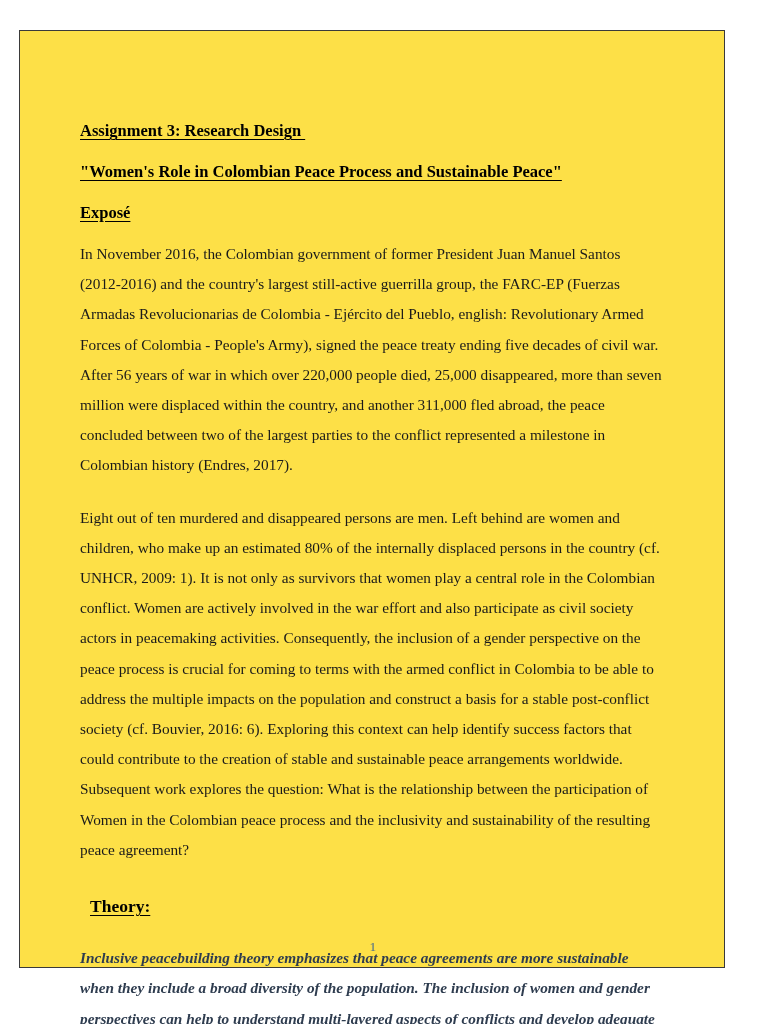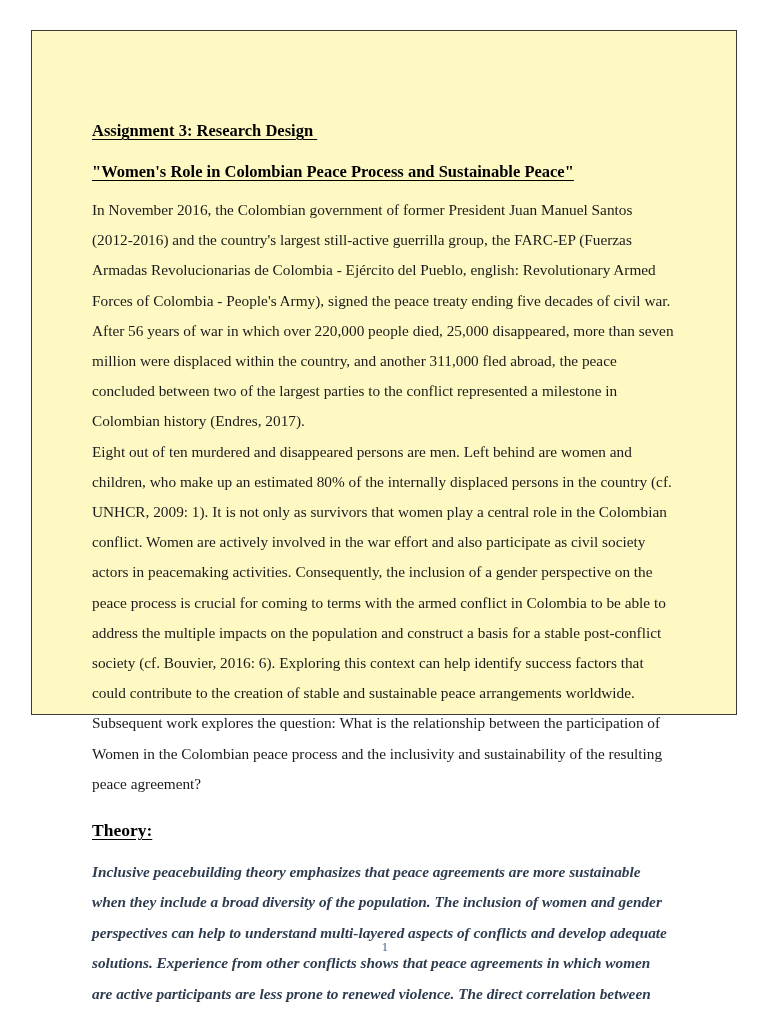--- a/index.html
+++ b/index.html
@@ -9,25 +9,25 @@
   }
   body {
     width: 768px;
     height: 1024px;
     font-family: "Liberation Serif", "DejaVu Serif", serif;
     overflow: hidden;
   }
 
   #page-sheet {
     position: absolute;
-    left: 31px;
+    left: 19px;
     top: 30px;
     width: 706px;
-    height: 685px;
-    background: #fef9c3;
+    height: 938px;
+    background: #fde047;
     border: 1.5px solid #3a3a3a;
     box-sizing: border-box;
   }
 
   #doc-body {
     position: absolute;
     left: 60px;
     top: 82px;
     width: 582px;
   }
@@ -49,35 +49,35 @@
   .heading-title-3 { margin-bottom: 8px; }
 
   .heading-section {
     font-family: "Liberation Serif", "DejaVu Serif", serif;
     font-weight: bold;
     font-size: 17.5px;
     line-height: 34px;
     color: #000000;
     text-decoration: underline;
     text-underline-offset: 3px;
-    margin: 0;
+    margin: 10px;
     padding-top: 14px;
   }
 
   
   .para {
     font-family: Liberation Serif, serif;
     font-size: 15.3px;
     line-height: 30.2px;
     color: #1a1a1a;
     margin: 0;
     text-align: left;
     hyphens: none;
   }
-  .para-gap { }
+  .para-gap { margin-top: 22px; }
 
   
   .theory-para {
     font-family: "Liberation Serif", "DejaVu Serif", serif;
     font-size: 15.3px;
     line-height: 30.4px;
     font-weight: bold;
     font-style: italic;
     color: #2e3c4f;
     margin: 0;
@@ -102,20 +102,21 @@
 <body>
 
 <div id="page-sheet">
 
   <div id="doc-body">
 
     <h1 class="heading heading-title-1">Assignment 3: Research Design </h1>
 
     <h1 class="heading heading-title-2">"Women's Role in Colombian Peace Process and Sustainable Peace"</h1>
 
+    <h1 class="heading heading-title-3">Exposé</h1>
 
     <p class="para">In November 2016, the Colombian government of former President Juan Manuel Santos (2012-2016) and the country's largest still-active guerrilla group, the FARC-EP (Fuerzas Armadas Revolucionarias de Colombia - Ejército del Pueblo, english: Revolutionary Armed Forces of Colombia - People's Army), signed the peace treaty ending five decades of civil war. After 56 years of war in which over 220,000 people died, 25,000 disappeared, more than seven million were displaced within the country, and another 311,000 fled abroad, the peace concluded between two of the largest parties to the conflict represented a milestone in Colombian history (Endres, 2017).</p>
 
     <p class="para para-gap">Eight out of ten murdered and disappeared persons are men. Left behind are women and children, who make up an estimated 80% of the internally displaced persons in the country (cf. UNHCR, 2009: 1). It is not only as survivors that women play a central role in the Colombian conflict. Women are actively involved in the war effort and also participate as civil society actors in peacemaking activities. Consequently, the inclusion of a gender perspective on the peace process is crucial for coming to terms with the armed conflict in Colombia to be able to address the multiple impacts on the population and construct a basis for a stable post-conflict society (cf. Bouvier, 2016: 6). Exploring this context can help identify success factors that could contribute to the creation of stable and sustainable peace arrangements worldwide. Subsequent work explores the question: What is the relationship between the participation of Women in the Colombian peace process and the inclusivity and sustainability of the resulting peace agreement?</p>
 
     <h2 class="heading-section">Theory:</h2>
 
     <p class="theory-para">Inclusive peacebuilding theory emphasizes that peace agreements are more sustainable when they include a broad diversity of the population. The inclusion of women and gender perspectives can help to understand multi-layered aspects of conflicts and develop adequate solutions. Experience from other conflicts shows that peace agreements in which women are active participants are less prone to renewed violence. The direct correlation between</p>
 
   </div>

